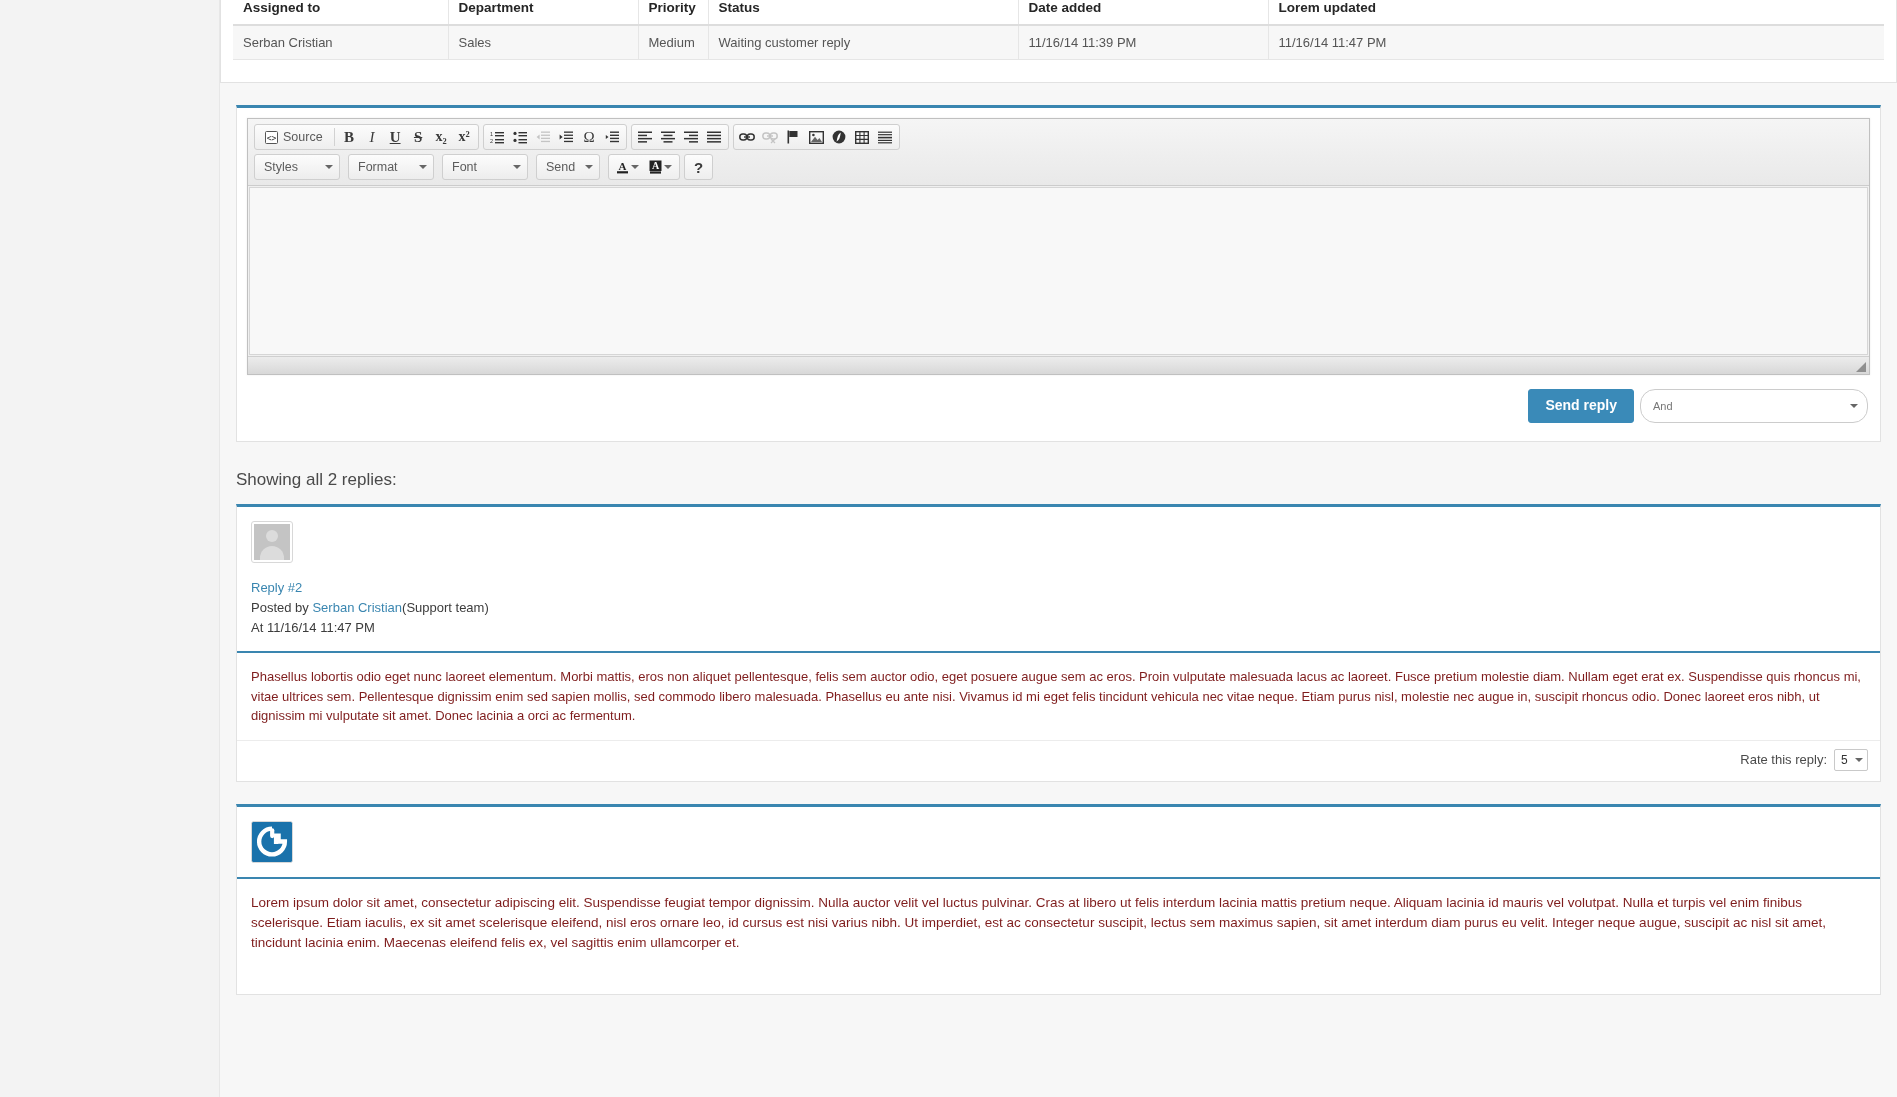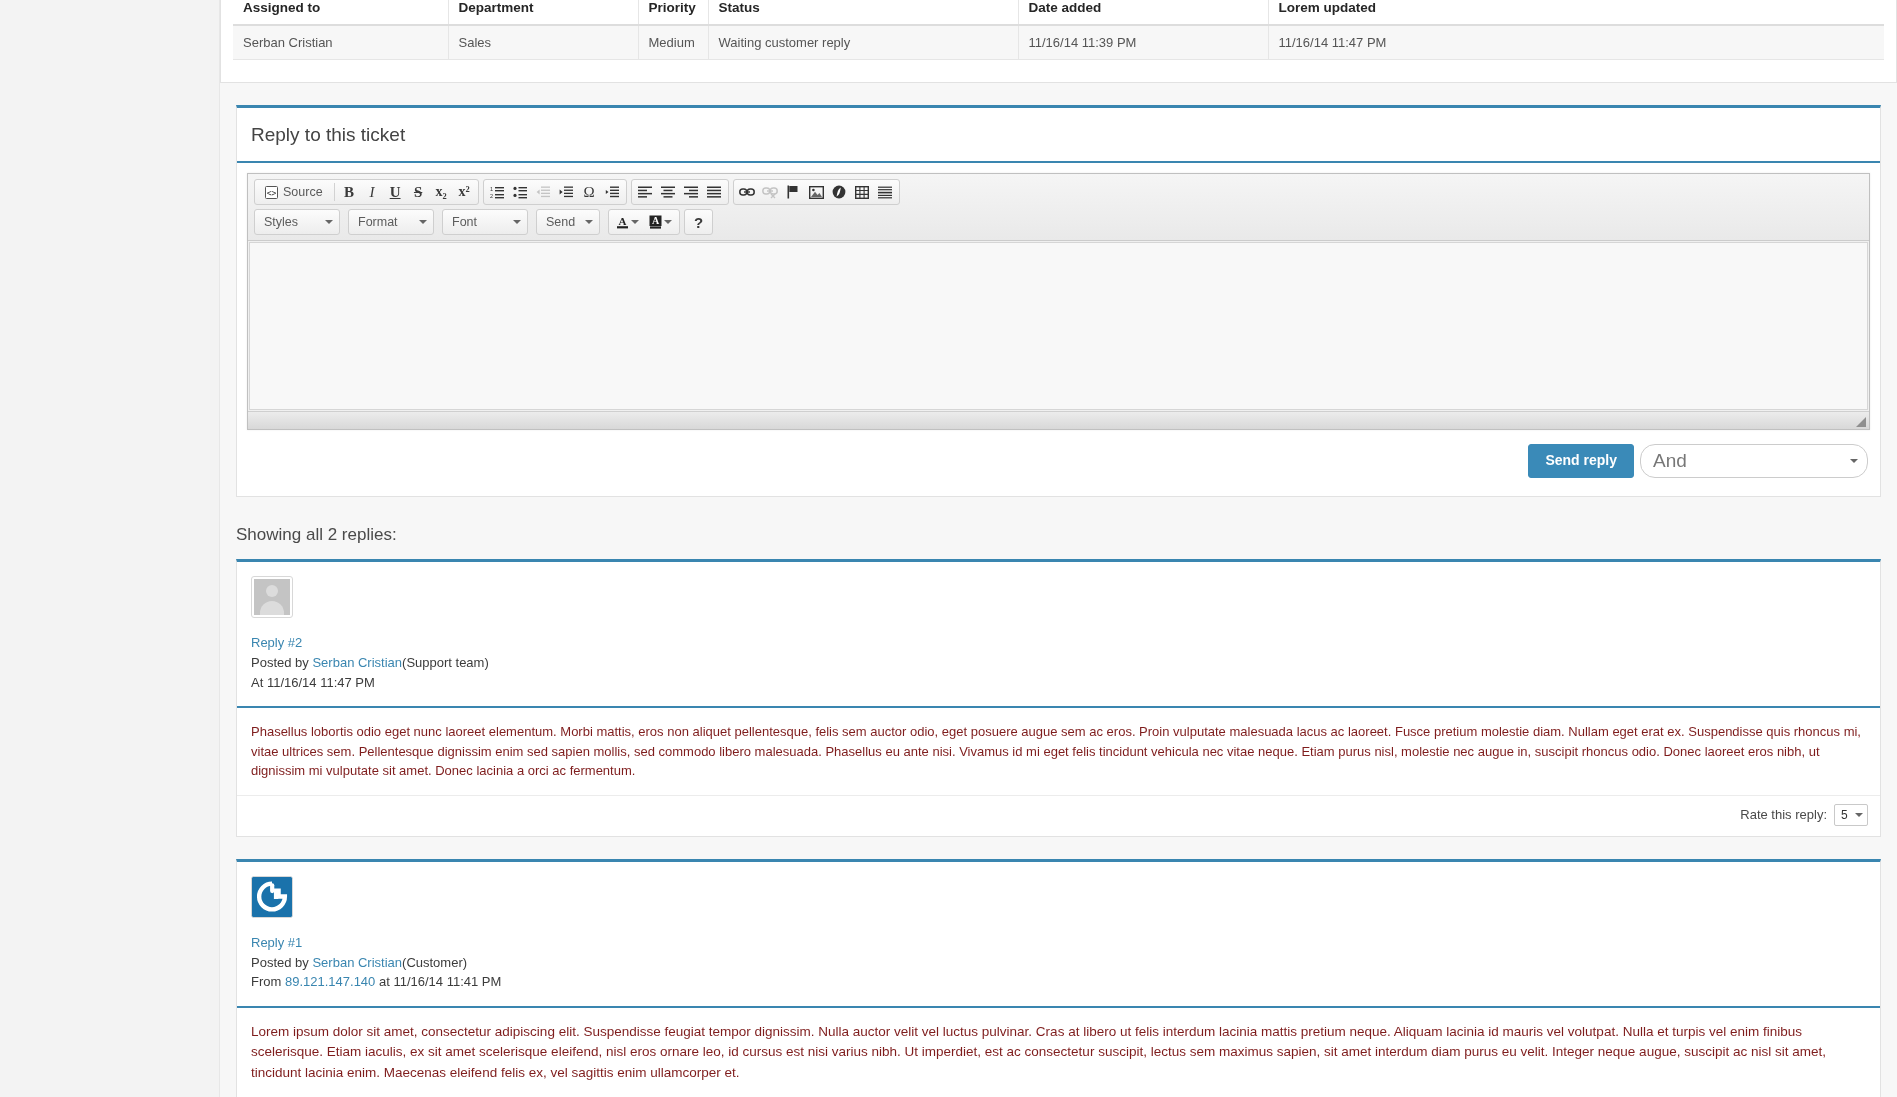--- a/index.html
+++ b/index.html
@@ -184,21 +184,21 @@
     cursor: pointer;
     line-height: 1.1;
   }
   .select-and {
     margin-left: 6px;
     width: 228px;
     height: 34px;
     border: 1px solid #cccccc;
     border-radius: 15px;
     background: #ffffff;
-    font-size: 19px;
+    font-size: 11px;
     color: #777777;
     display: flex; align-items:center; justify-content:space-between;
     padding: 0 9px 0 12px;
     cursor: pointer;
   }
 
   
   .showing {
     font-size: 17px;
     color: #4a4a4a;
@@ -291,21 +291,20 @@
             <td>11/16/14 11:39 PM</td>
             <td>11/16/14 11:47 PM</td>
           </tr>
         </tbody>
       </table>
     </div>
 
     <div style="height:105px"></div>
 
     <div class="panel">
-      <div class="panel-head">Reply to this ticket</div>
 
       <div class="panel-body">
         <div class="cke">
           <div class="cke-top">
 
             <div class="cke-row">
               <div class="cke-group">
                 <div class="cke-btn wide">
                   <span>
                     <svg width="13" height="13" viewBox="0 0 13 13">
@@ -550,28 +549,19 @@
 
     <div class="panel">
       <div class="reply-head">
         <div class="avatar gravatar">
           <svg width="42" height="42" viewBox="0 0 42 42">
             <rect width="42" height="42" fill="#1a72ab"></rect>
             <path d="M21 7 a13.5 13.5 0 1 0 13.5 13.5 h-6.6 v-6.2 h-2.6 v8.8" fill="none" stroke="#ffffff" stroke-width="4.6" stroke-linecap="butt"></path>
             <rect x="19" y="6.5" width="4.4" height="10.5" rx="2.2" fill="#ffffff"></rect>
           </svg>
         </div>
-        <div class="reply-meta">
-          <div><a href="#">Reply #1</a></div>
-          <div>
-            <span>Posted by </span><a href="#">Serban Cristian</a><span>(Customer)</span>
-          </div>
-          <div>
-            <span>From </span><a href="#">89.121.147.140</a><span> at </span><span>11/16/14 11:41 PM</span>
-          </div>
-        </div>
       </div>
       <div class="reply-body serif">Lorem ipsum dolor sit amet, consectetur adipiscing elit. Suspendisse feugiat tempor dignissim. Nulla auctor velit vel luctus pulvinar. Cras at libero ut felis interdum lacinia mattis pretium neque. Aliquam lacinia id mauris vel volutpat. Nulla et turpis vel enim finibus scelerisque. Etiam iaculis, ex sit amet scelerisque eleifend, nisl eros ornare leo, id cursus est nisi varius nibh. Ut imperdiet, est ac consectetur suscipit, lectus sem maximus sapien, sit amet interdum diam purus eu velit. Integer neque augue, suscipit ac nisl sit amet, tincidunt lacinia enim. Maecenas eleifend felis ex, vel sagittis enim ullamcorper et.</div>
       <div class="foot-pad"></div>
     </div>
 
   </div>
 </div>
 
 </body></html>

